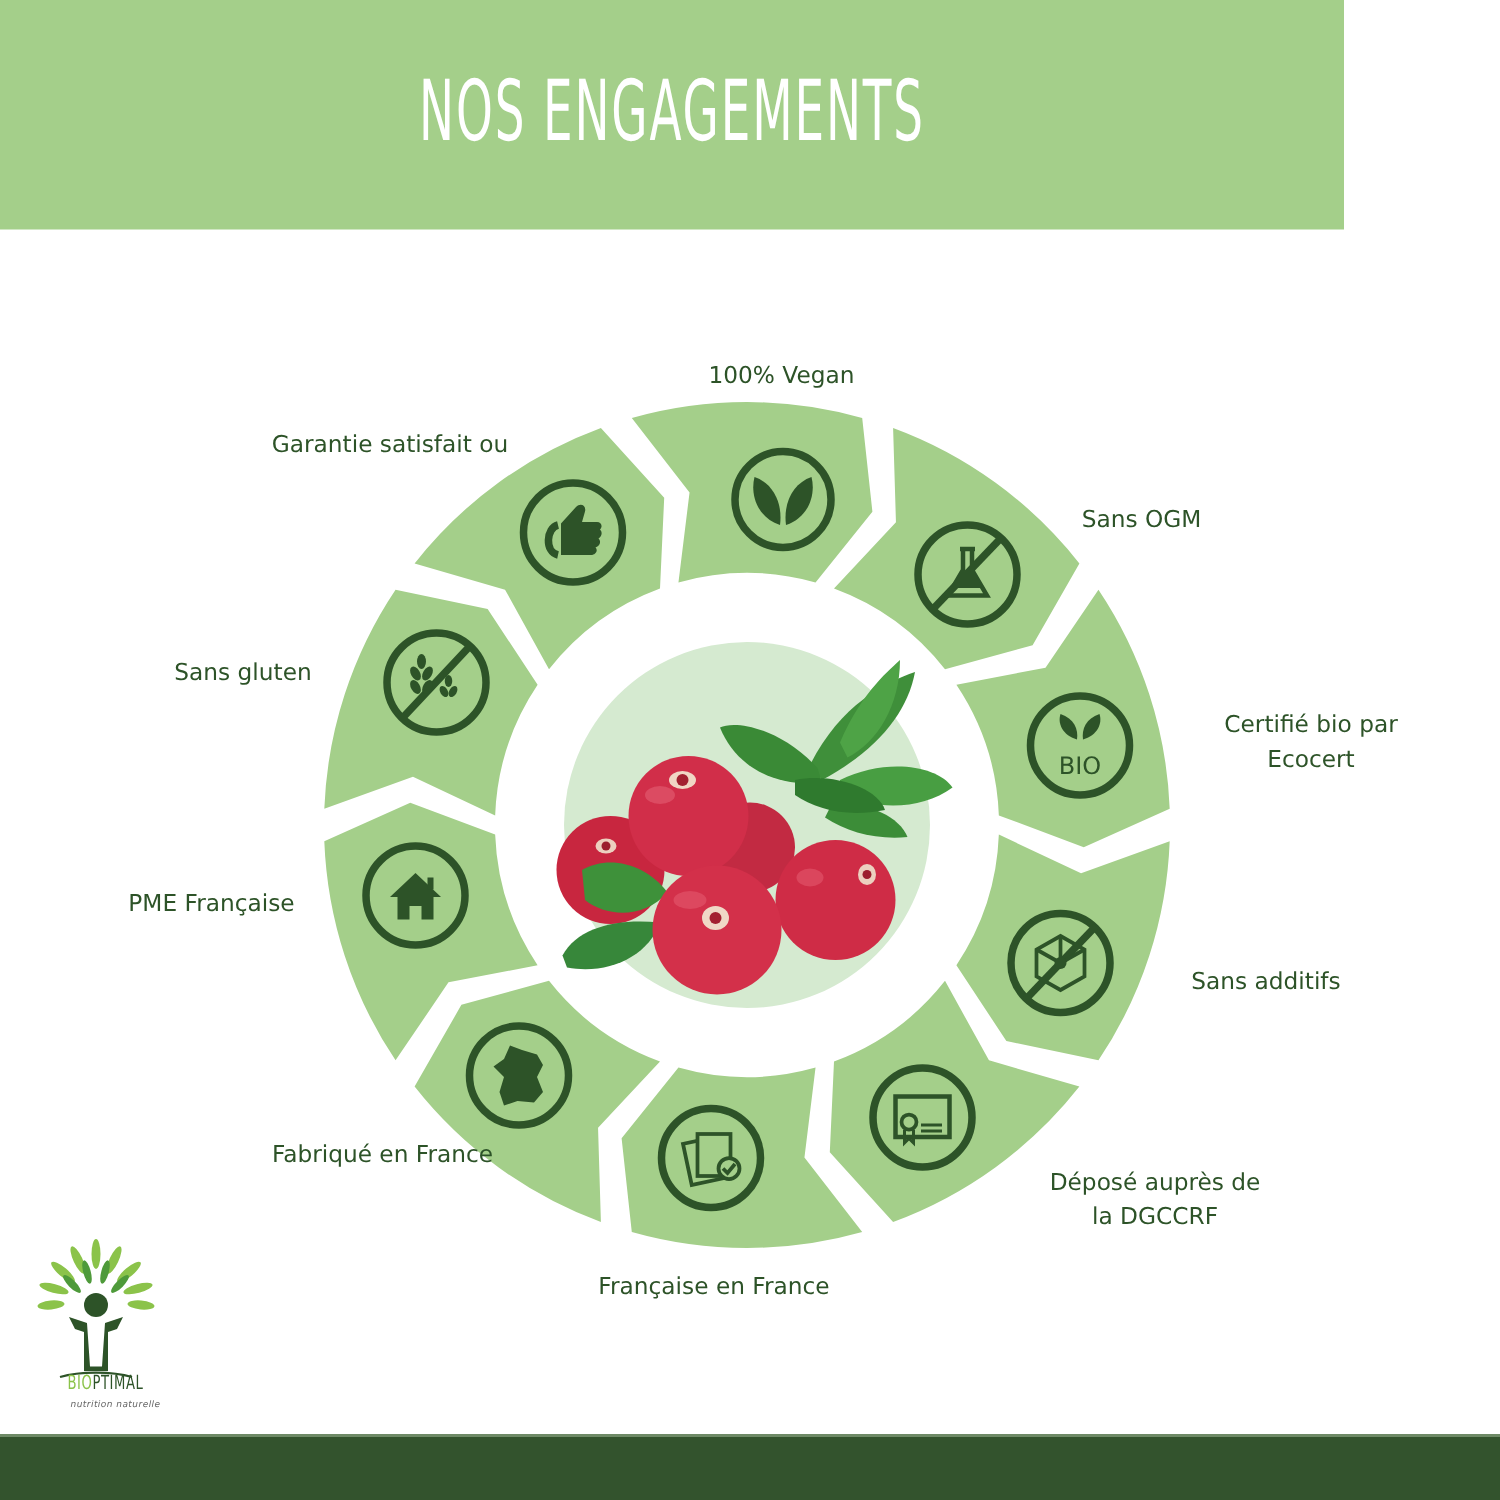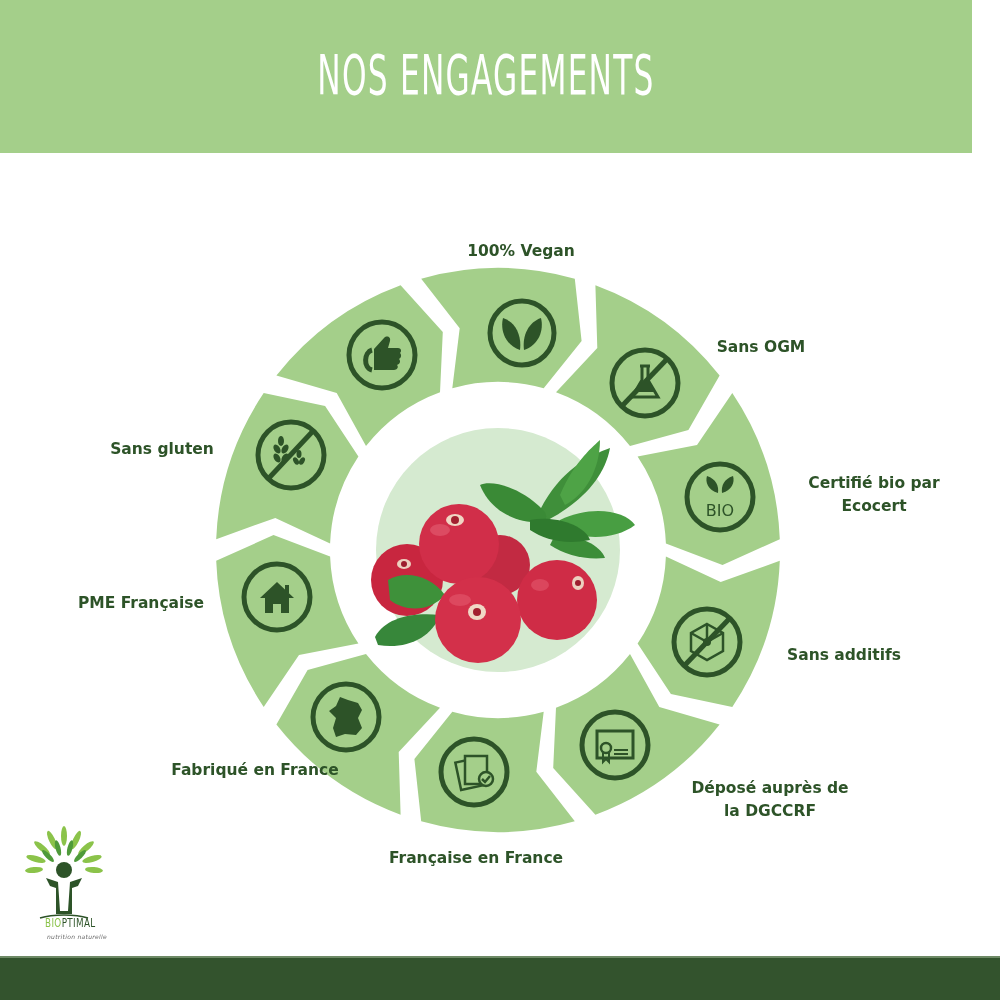--- a/index.html
+++ b/index.html
@@ -1,20 +1,20 @@
 <!DOCTYPE html>
 <html><head>
 <meta charset="utf-8">
 <style>
   html,body{margin:0;padding:0;}
   body{width:1000px;height:1000px;position:relative;background:#ffffff;overflow:hidden;font-family:"DejaVu Sans","Liberation Sans",sans-serif;}
-  .banner{position:absolute;left:0;top:0;width:972px;height:153px;background:#a4cf8a;display:flex;align-items:center;justify-content:center;}
+  .banner{position:absolute;left:0;top:0;width:896px;height:153px;background:#a4cf8a;display:flex;align-items:center;justify-content:center;}
   .banner-title{color:#ffffff;font-family:"DejaVu Sans Condensed","DejaVu Sans",sans-serif;font-size:56px;letter-spacing:2px;font-weight:300;transform:scaleX(0.62);white-space:nowrap;margin-top:-4px;}
   .ring{position:absolute;left:0;top:0;width:1000px;height:1000px;}
-  .label{position:absolute;color:#2d5328;font-family:"DejaVu Sans","Liberation Sans",sans-serif;font-weight:bold;font-size:15.5px;line-height:23px;text-align:center;white-space:nowrap;transform:translate(-50%,-50%);}
+  .label{position:absolute;color:#2d5328;font-family:"DejaVu Sans","Liberation Sans",sans-serif;font-weight:normal;font-size:15.5px;line-height:23px;text-align:center;white-space:nowrap;transform:translate(-50%,-50%);}
   .footer{position:absolute;left:0;top:956px;width:1000px;height:44px;background:#33532d;border-top:2px solid #6e8a66;}
   .logo{position:absolute;left:18px;top:826px;width:92px;height:115px;}
   .logo-word{position:absolute;left:45px;top:915px;font-family:"DejaVu Sans Condensed","DejaVu Sans",sans-serif;font-size:13px;letter-spacing:0.5px;transform:scaleX(0.75);transform-origin:left;white-space:nowrap;}
   .logo-word .bio{color:#8bc34a;}
   .logo-word .rest{color:#2d5328;}
   .logo-tag{position:absolute;left:47px;top:933px;font-family:"DejaVu Sans","Liberation Sans",sans-serif;font-style:italic;font-size:6px;color:#666;letter-spacing:0.3px;white-space:nowrap;}
 </style>
 </head>
 <body>
 
@@ -163,20 +163,21 @@
 <div class="label" style="left:844px;top:655px;"><span>Sans additifs</span></div>
 <div class="label" style="left:770px;top:800px;">
   <div>Déposé auprès de</div>
   <div>la DGCCRF</div>
 </div>
 <div class="label" style="left:476px;top:858px;"><span>Française en France</span></div>
 <div class="label" style="left:215px;top:770px;margin-left:40px;"><span>Fabriqué en France</span></div>
 <div class="label" style="left:141px;top:603px;"><span>PME Française</span></div>
 <div class="label" style="left:162px;top:449px;"><span>Sans gluten</span></div>
 <div class="label" style="left:260px;top:297px;">
+  <div>Garantie satisfait ou</div>
 </div>
 
 <svg class="logo" viewBox="0 0 92 115" xmlns="http://www.w3.org/2000/svg">
   <g fill="#8bc34a">
     <ellipse cx="46" cy="10" rx="3" ry="10"></ellipse>
     <ellipse cx="34" cy="14" rx="3" ry="10" transform="rotate(-25 34 14)"></ellipse>
     <ellipse cx="58" cy="14" rx="3" ry="10" transform="rotate(25 58 14)"></ellipse>
     <ellipse cx="24" cy="22" rx="3" ry="10" transform="rotate(-50 24 22)"></ellipse>
     <ellipse cx="68" cy="22" rx="3" ry="10" transform="rotate(50 68 22)"></ellipse>
     <ellipse cx="18" cy="33" rx="3" ry="10" transform="rotate(-75 18 33)"></ellipse>

